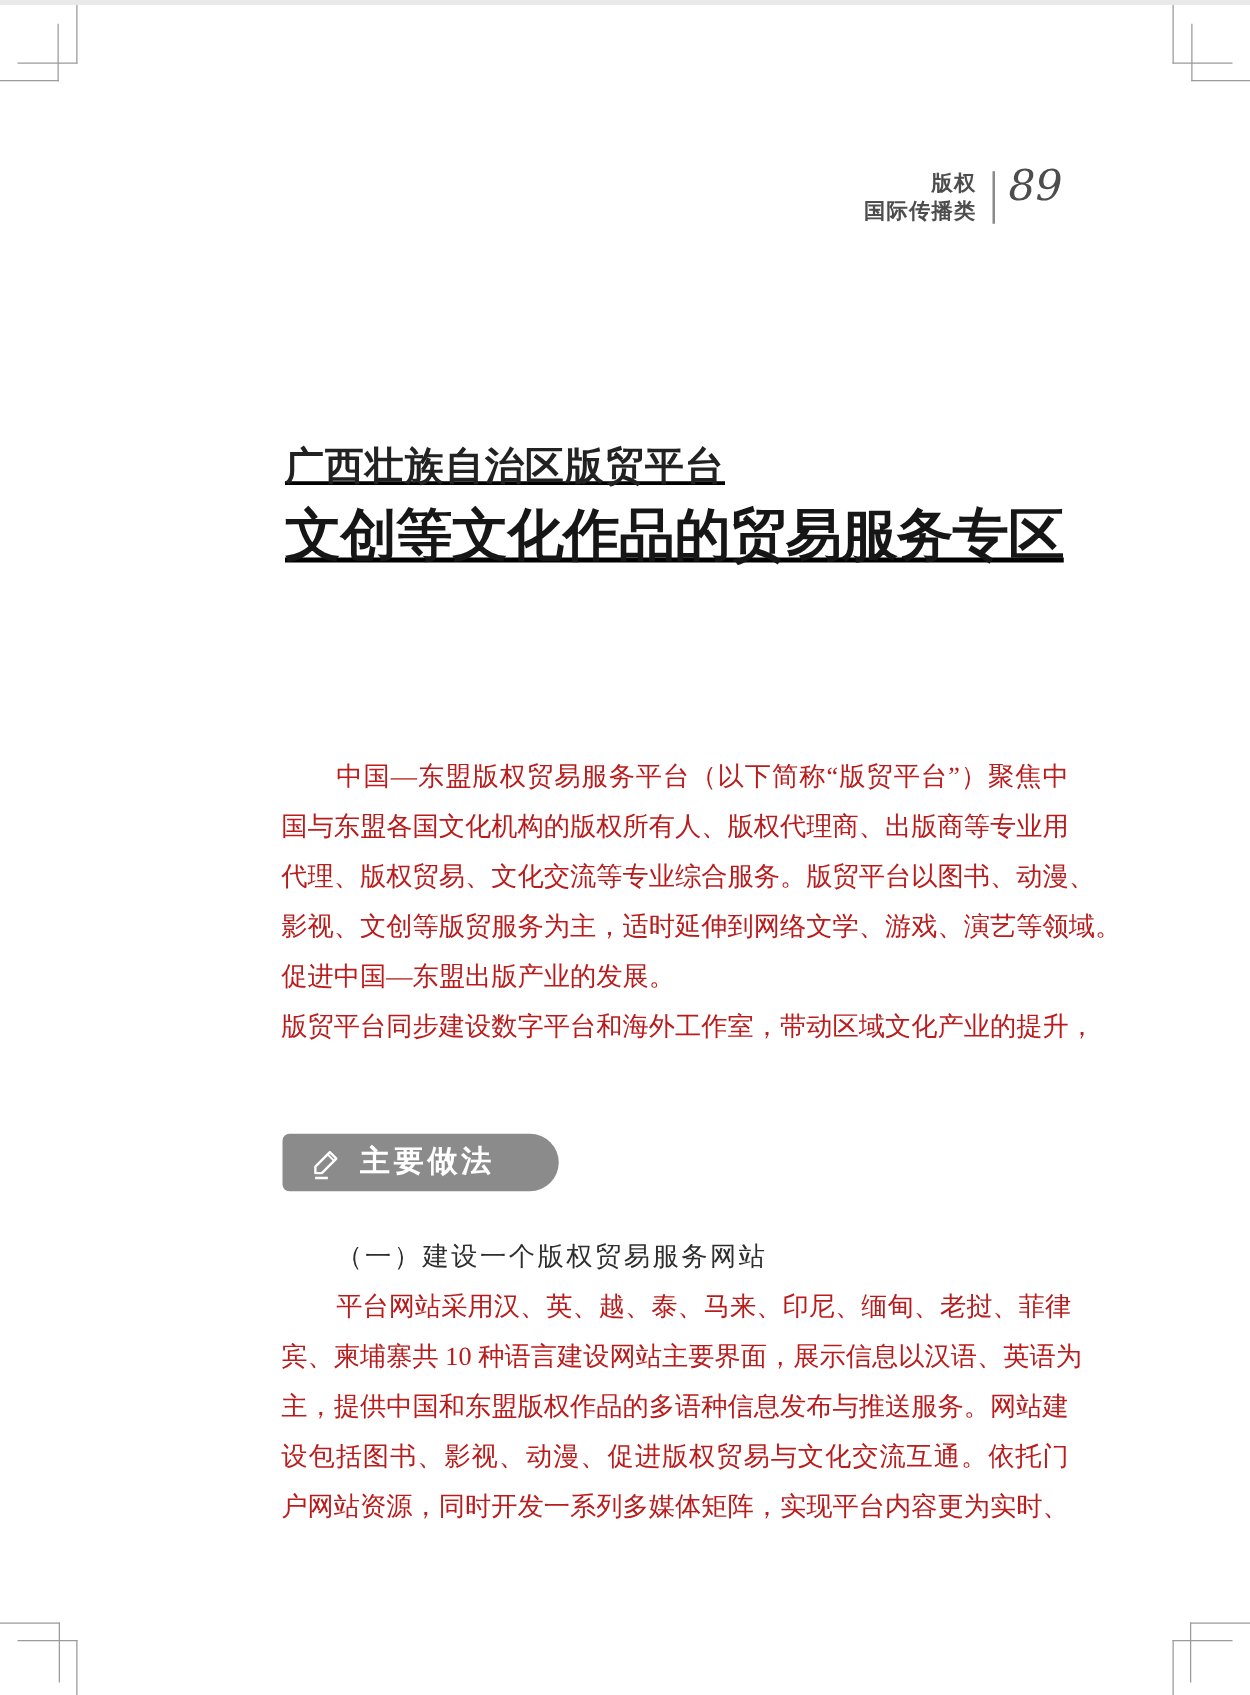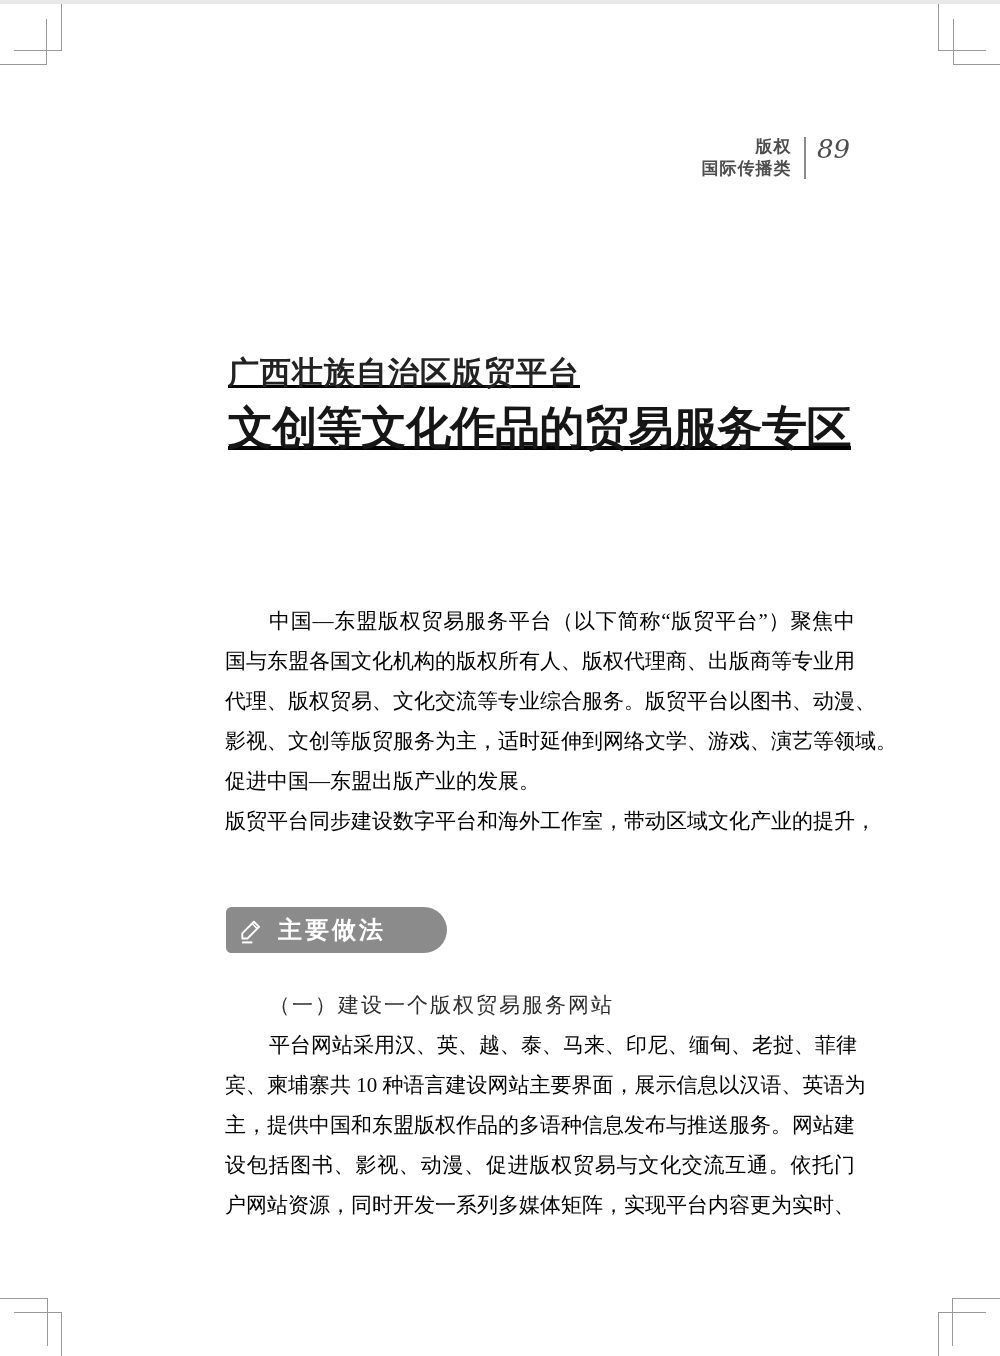--- a/index.html
+++ b/index.html
@@ -33,39 +33,39 @@
     text-align:right;
     font-weight:bold; font-size:17px; line-height:22px;
     color:#4d4d4d; letter-spacing:1px;
   }
   .runhead .vbar {
     width:1.5px; height:42px; background:#8a8a8a;
     margin:1px 11px 0 13px;
   }
   .runhead .pnum {
     font-family:"DejaVu Serif","Liberation Serif",serif;
-    font-style:italic; font-size:26px; line-height:26px;
+    font-style:italic; font-size:34px; line-height:26px;
     color:#4d4d4d;
   }
 
   
   .titleblock { position:absolute; left:228px; top:350px; width:640px;
     font-family:"Liberation Sans","DejaVu Sans",sans-serif;text-decoration:underline; }
   .subtitle {
     font-size:31px; font-weight:600; line-height:38px;
     color:#222222; letter-spacing:1px;
   }
   .maintitle {
     margin-top:9px;
     font-size:45px; font-weight:700; line-height:54px;
     color:#161616; letter-spacing:-0.5px; white-space:nowrap;
   }
 
   
-  .textcol { position:absolute; left:225px; width:630px; color:#000000; }
+  .textcol { position:absolute; left:225px; width:630px; color:#b91c1c; }
   .pline {
     font-size:21px; line-height:40px;
     text-align:justify; text-align-last:justify;
     font-feature-settings:"halt" 1;
     white-space:nowrap; 
   }
   .pline.first { padding-left:44px; }
   .pline.last  { text-align-last:left; }
   .intro { top:597px; }
   .bodypara { top:1021px; }
@@ -77,21 +77,21 @@
     letter-spacing:2px;
   }
 
   
   .badge {
     position:absolute; left:226px; top:903px;
     width:221px; height:46px;
     background:#8b8b8b;
     border-radius:6px 25px 25px 6px;
     display:flex; align-items:center;
-    padding-left:11px;
+    padding-left:21px;
   }
   .badge .icon { width:27px; height:27px; margin-right:14px; flex:0 0 auto; }
   .badge .label {
     font-family:"Liberation Sans","DejaVu Sans",sans-serif;
     font-size:24px; font-weight:700; color:#ffffff;
     letter-spacing:3px; line-height:1;
   }
 </style>
 </head>
 <body>

